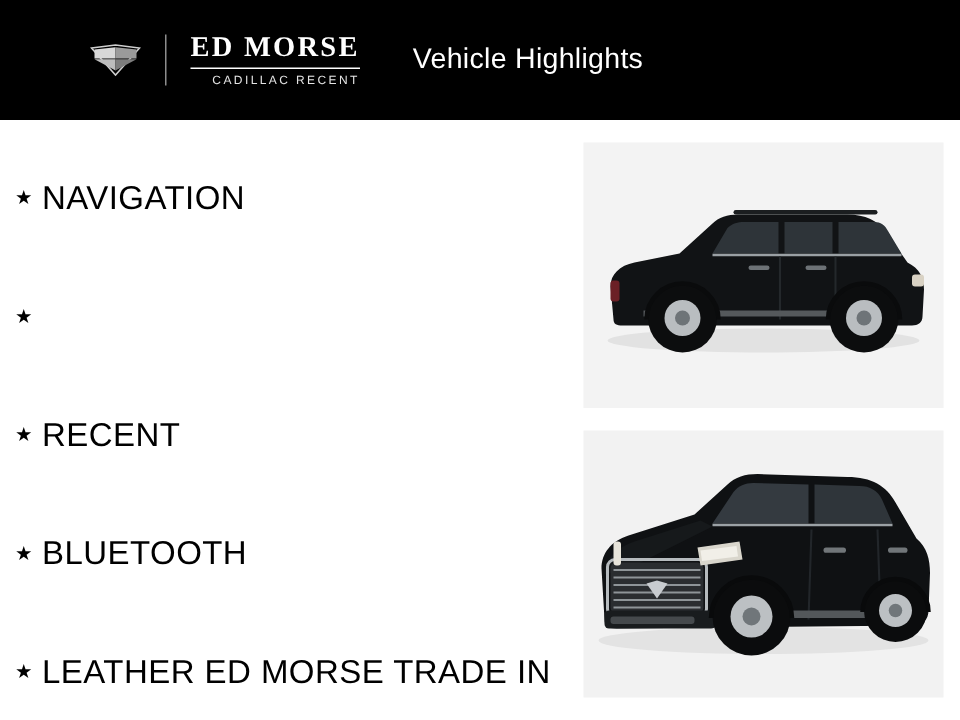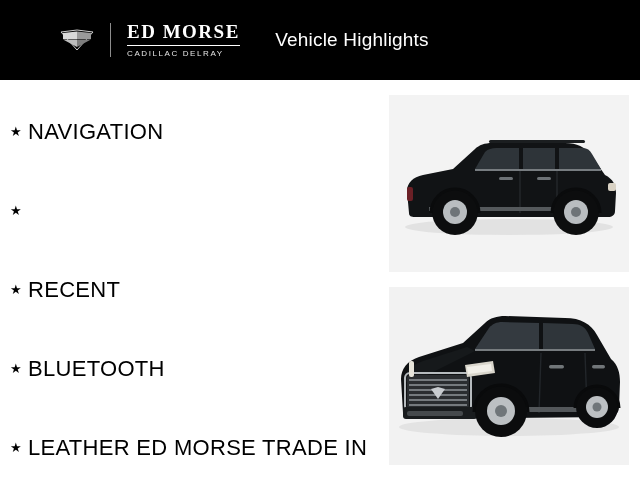--- a/index.html
+++ b/index.html
@@ -43,21 +43,21 @@
   }
   .divider {
     width: 1px;
     height: 34px;
     background: #8d8d8d;
     margin: 0 16px;
   }
   .dealer-text {
     display: flex;
     flex-direction: column;
-    align-items: flex-start;
+    align-items: flex-end;
     line-height: 1;
   }
   .dealer-name {
     color: #ffffff;
     font-family: "Liberation Serif", serif;
     font-size: 19px;
     font-weight: bold;
     letter-spacing: 1.5px;
   }
   .dealer-rule {
@@ -161,21 +161,21 @@
             <polygon points="34,5 62,8 62,20 34,20" fill="#9a9a9a"></polygon>
             <polygon points="6,21 34,21 34,36 6,21" fill="#bdbdbd"></polygon>
             <polygon points="34,21 62,21 34,36" fill="#7d7d7d"></polygon>
           </g>
         </svg>
       </span>
       <span class="divider"></span>
       <span class="dealer-text">
         <span class="dealer-name">ED MORSE</span>
         <span class="dealer-rule"></span>
-        <span class="dealer-sub">CADILLAC DELRAY</span>
+        <span class="dealer-sub">CADILLAC RECENT</span>
       </span>
     </div>
     <div class="header-title">
       <span>Vehicle Highlights</span>
     </div>
   </div>
 
   <ul class="features">
     <li class="feature">
       <span class="star">★</span>

